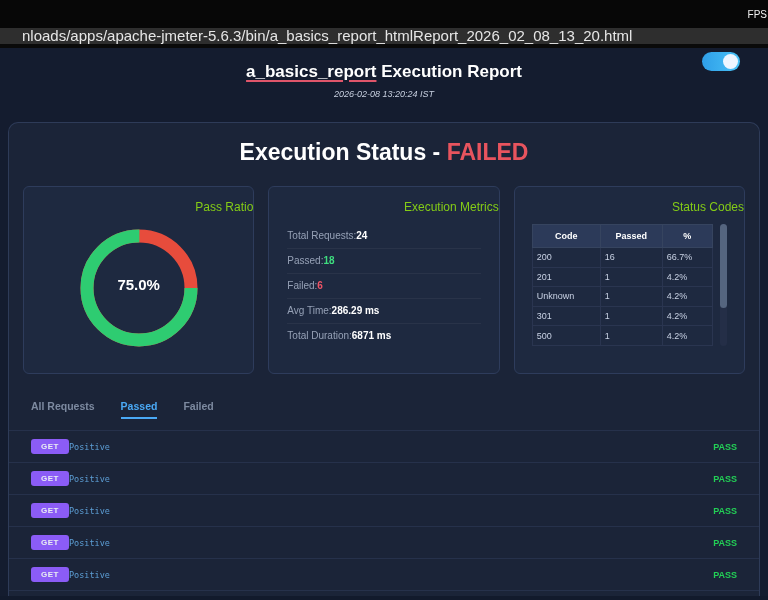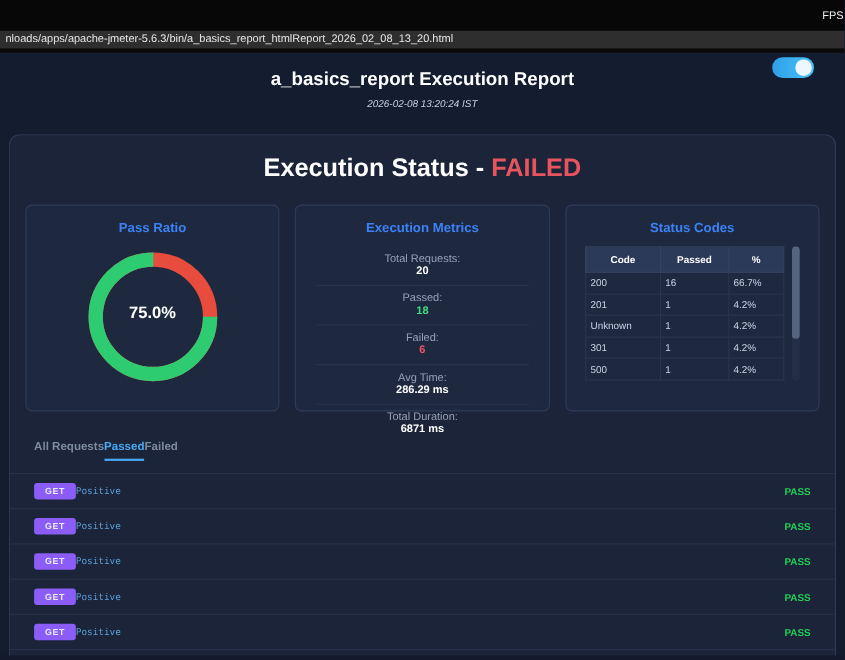--- a/index.html
+++ b/index.html
@@ -3,70 +3,70 @@
 <meta charset="utf-8">
 <style>
   * { margin:0; padding:0; box-sizing:border-box; }
   html,body { width:768px; height:600px; overflow:hidden; }
   body { font-family:"Liberation Sans", sans-serif; background:#121a2c; }
   .page { position:relative; width:768px; height:596px; overflow:hidden; background:#141c2f; }
 
   
   .topbar { height:28px; background:#070707; display:flex; align-items:center; justify-content:flex-end; overflow:hidden; }
   .fps { color:#f0f0f0; font-size:10px; padding-right:1px; white-space:nowrap; }
-  .addressbar { height:20px; background:#2e2e2e; border-bottom:4px solid #0a0a0a; color:#e6e6e6; font-size:10px; line-height:16px; padding-left:5px; white-space:nowrap; overflow:hidden; }
+  .addressbar { height:20px; background:#2e2e2e; border-bottom:4px solid #0a0a0a; color:#e6e6e6; font-size:15px; line-height:16px; padding-left:22px; white-space:nowrap; overflow:hidden; }
 
   
   .report-header { position:relative; padding-top:14px; text-align:center; }
   .report-title { color:#ffffff; font-size:17px; font-weight:bold; }
-  .title-highlight { text-decoration-color:#e0556a; text-decoration-thickness:2px; text-underline-offset:3px; }
+  .title-highlight { text-decoration:underline; text-decoration-color:#e0556a; text-decoration-thickness:2px; text-underline-offset:3px; }
   .timestamp { margin-top:7px; color:#c7cfdf; font-size:9px; font-style:italic; }
   .toggle { position:absolute; right:28px; top:4px; width:38px; height:19px; border-radius:10px;
             background:linear-gradient(90deg,#2f9fe8,#49c2f7); cursor:pointer; }
   .toggle .knob { position:absolute; right:2px; top:2px; width:15px; height:15px; border-radius:50%; background:#eef6ff; }
 
   
   .panel { position:absolute; left:8px; right:8px; top:122px; height:490px;
            background:#1b2438; border:1px solid #2e3b58; border-bottom:none;
            border-radius:10px 10px 0 0; padding-top:16px; overflow:hidden; }
   .status-banner { text-align:center; font-size:23px; font-weight:bold; color:#ffffff; }
   .status-failed { color:#e8545e; }
 
   
   .cards { display:flex; gap:14px; margin:20px 14px 0; }
   .card { flex:1; height:188px; background:#1e2940; border:1px solid #2e3c5c; border-radius:6px; padding-top:13px; position:relative; }
-  .card-title { text-align:center; color:#3b82f6; font-size:12px; font-weight:bold; }
+  .card-title { text-align:right; color:#84cc16; font-size:12px; font-weight:normal; }
 
   
   .donut-wrap { position:relative; width:128px; margin:10px auto 0; }
   .donut-label { position:absolute; left:0; right:0; top:52px; text-align:center; color:#ffffff; font-size:15px; font-weight:bold; }
 
   
   .metrics-rows { margin:10px 18px 0; }
-  .metric-row { display:flex; align-items:center; padding:6px 0 7px; border-bottom:1px solid rgba(255,255,255,0.05); font-size:10px;flex-direction:column; }
+  .metric-row { display:flex; align-items:center; padding:6px 0 7px; border-bottom:1px solid rgba(255,255,255,0.05); font-size:10px; }
   .metric-row:last-child { border-bottom:none; }
   .metric-label { color:#96a1b6; }
   .metric-value { color:#ffffff; font-weight:bold; }
   .metric-value.val-green { color:#3ede7f; }
   .metric-value.val-red { color:#ef5466; }
   .metric-value.val-white { color:#ffffff; }
 
   
   .table-area { display:flex; justify-content:center; margin-top:10px; gap:7px; }
   table.status-table { border-collapse:collapse; font-size:9px; }
   table.status-table th { background:#2c3a59; color:#ffffff; font-weight:bold; padding:6px 4px; border:1px solid #36445f; }
   table.status-table td { color:#c9d2e4; text-align:left; padding:4px 4px; border:1px solid #2a3550; }
   table.status-table th:nth-child(1), table.status-table td:nth-child(1) { width:68px; }
   table.status-table th:nth-child(2), table.status-table td:nth-child(2) { width:62px; }
   table.status-table th:nth-child(3), table.status-table td:nth-child(3) { width:50px; }
   .mini-scrollbar { width:7px; height:122px; background:#242e47; border-radius:4px; position:relative; }
   .mini-scrollbar .thumb { position:absolute; top:0; left:0; width:7px; height:84px; background:#55657f; border-radius:4px; }
 
   
-  .tabs { display:flex; margin:26px 0 0 22px; }
+  .tabs { display:flex; gap:26px; margin:26px 0 0 22px; }
   .tab { font-size:10.5px; font-weight:bold; color:#7d8aa0; padding-bottom:5px; cursor:pointer; }
   .tab.active { color:#4aa9f5; border-bottom:2px solid #4aa9f5; }
 
   
   .request-list { margin-top:11px; border-top:1px solid #26314b; }
   .request-row { display:flex; align-items:center; padding:8px 22px; border-bottom:1px solid #26314b; cursor:pointer; }
   .method-badge { background:#8b5cf6; color:#e9edf3; font-size:8px; font-weight:bold; letter-spacing:0.5px; padding:3px 10px; border-radius:3px; }
   .request-name { font-family:"DejaVu Sans Mono", monospace; font-size:8.5px; color:#5d9fd6; }
   .request-result { margin-left:auto; font-size:9px; font-weight:bold; color:#23cf56; }
 </style>
@@ -109,21 +109,21 @@
           </svg>
           <div class="donut-label">75.0%</div>
         </div>
       </div>
 
       <div class="card">
         <div class="card-title">Execution Metrics</div>
         <div class="metrics-rows">
   <div class="metric-row">
     <span class="metric-label">Total Requests:</span>
-    <span class="metric-value val-white">20</span>
+    <span class="metric-value val-white">24</span>
   </div>
 
   <div class="metric-row">
     <span class="metric-label">Passed:</span>
     <span class="metric-value val-green">18</span>
   </div>
 
   <div class="metric-row">
     <span class="metric-label">Failed:</span>
     <span class="metric-value val-red">6</span>

